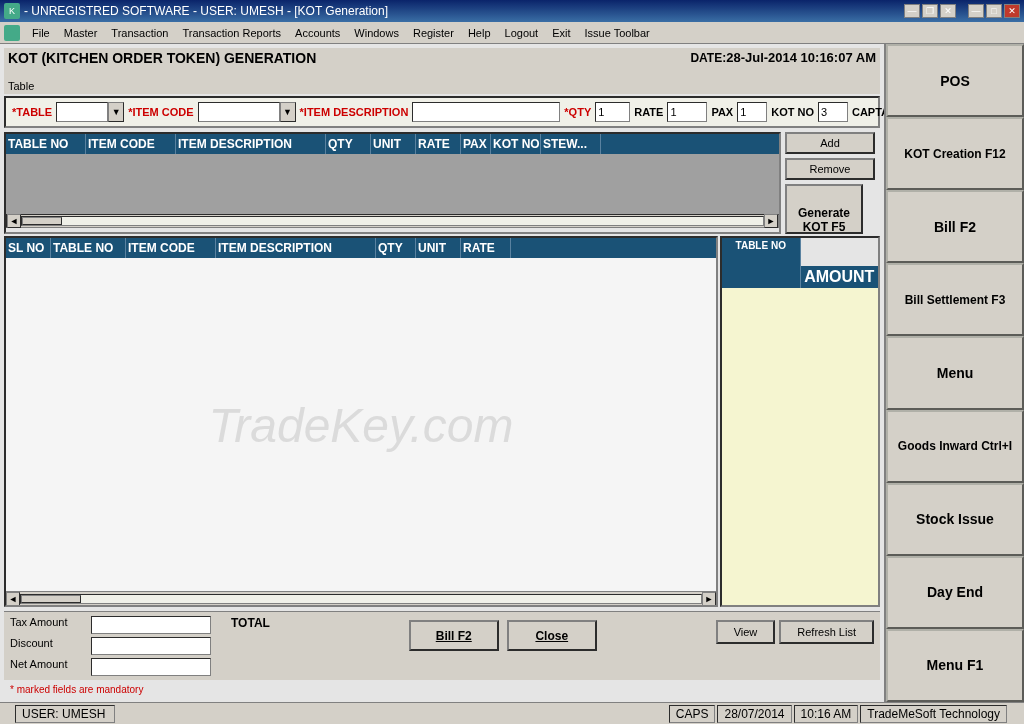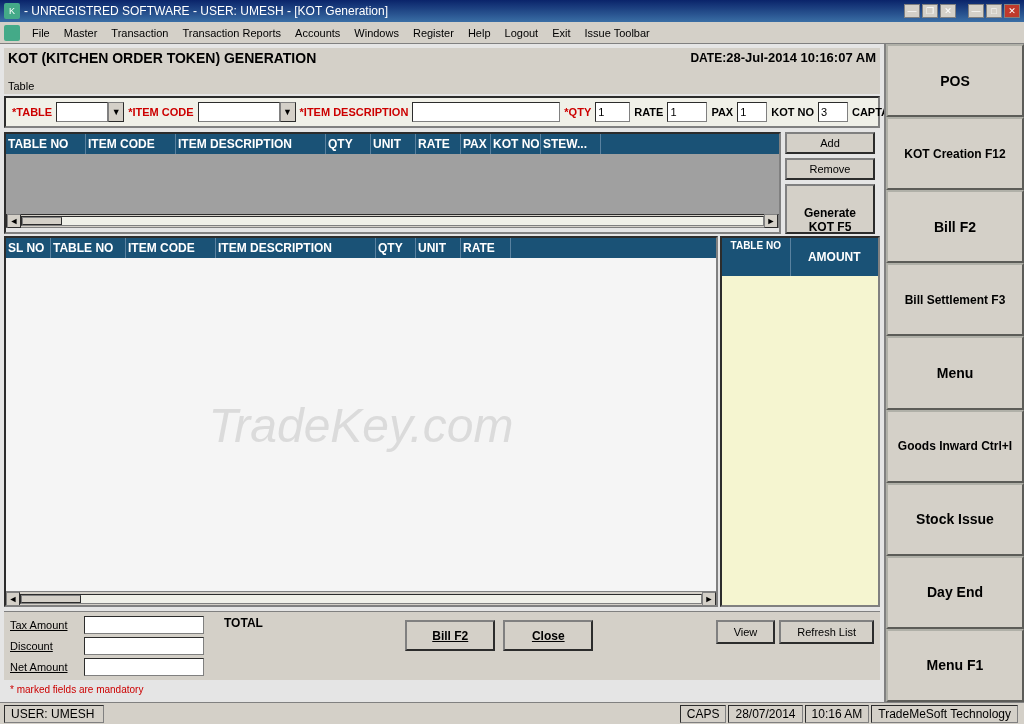--- a/index.html
+++ b/index.html
@@ -101,21 +101,21 @@
       width: 90px;
     }
     .side-btn-generate {
       background: #d4d0c8;
       border: 2px outset #808080;
       padding: 20px 6px;
       font-size: 12px;
       font-weight: bold;
       cursor: pointer;
       text-align: center;
-      width: 90px;
+      width: 78px;
     }
     .lower-grid-header {
       display: flex;
       background: #1a5276;
       color: white;
       height: 20px;
       align-items: center;
       font-size: 10px;
       font-weight: bold;
       flex-shrink: 0;
@@ -147,23 +147,22 @@
       gap: 10px;
       border-top: 1px solid #808080;
     }
     .totals-section {
       display: flex;
       flex-direction: column;
       gap: 3px;
     }
     .total-row {
       display: flex;
-      align-items: center;
-      gap: 4px;
-      text-decoration: underline;
+      align-items: flex-start;
+      gap: 11px;
     }
     .total-label { font-size: 11px; width: 70px; }
     .total-input {
       width: 120px;
       height: 18px;
       border: 1px inset #808080;
       background: white;
       font-size: 11px;
     }
     .total-bold { font-weight: bold; font-size: 12px; }
@@ -201,21 +200,21 @@
     }
 
     
     .status-bar {
       background: #d4d0c8;
       height: 22px;
       border-top: 1px solid #808080;
       display: flex;
       align-items: center;
       font-size: 11px;
-      padding: 0 4px;
+      padding: 0 15px;
       gap: 0;
     }
     .status-section {
       border: 1px inset #808080;
       padding: 1px 6px;
       height: 18px;
       display: flex;
       align-items: center;
       margin-right: 2px;
     }
@@ -437,21 +436,21 @@
             <div style="flex:1;height:10px;background:#f0f0e8;border:1px inset #808080;">
               <div style="width:60px;height:100%;background:#d4d0c8;border:1px outset #808080;"></div>
             </div>
             <div style="width:14px;height:14px;background:#d4d0c8;border:1px outset #808080;display:flex;align-items:center;justify-content:center;font-size:9px;cursor:pointer;">►</div>
           </div>
         </div>
 
         <div style="width:160px; border:2px inset #808080; display:flex; flex-direction:column; overflow:hidden;">
           <div style="display:flex;">
             <div style="flex:1; background:#1a5276; color:white; text-align:center; padding:2px; font-size:10px; font-weight:bold; border-right:1px solid #5a82a0;">TABLE NO</div>
-            <div style="flex:1; background:#1a5276; color:white; text-align:center; padding:12px; font-size:12px; font-weight:bold;">AMOUNT</div>
+            <div style="flex:1; background:#1a5276; color:white; text-align:center; padding:2px; font-size:16px; font-weight:bold;margin-top:28px;">AMOUNT</div>
           </div>
           <div style="flex:1; background:#f5f5d0;"></div>
         </div>
       </div>
     </div>
 
     <div class="bottom-area" style="margin-top:4px; padding:4px 6px;">
       <div class="totals-section">
         <div class="total-row">
           <span class="total-label">Tax Amount</span>

